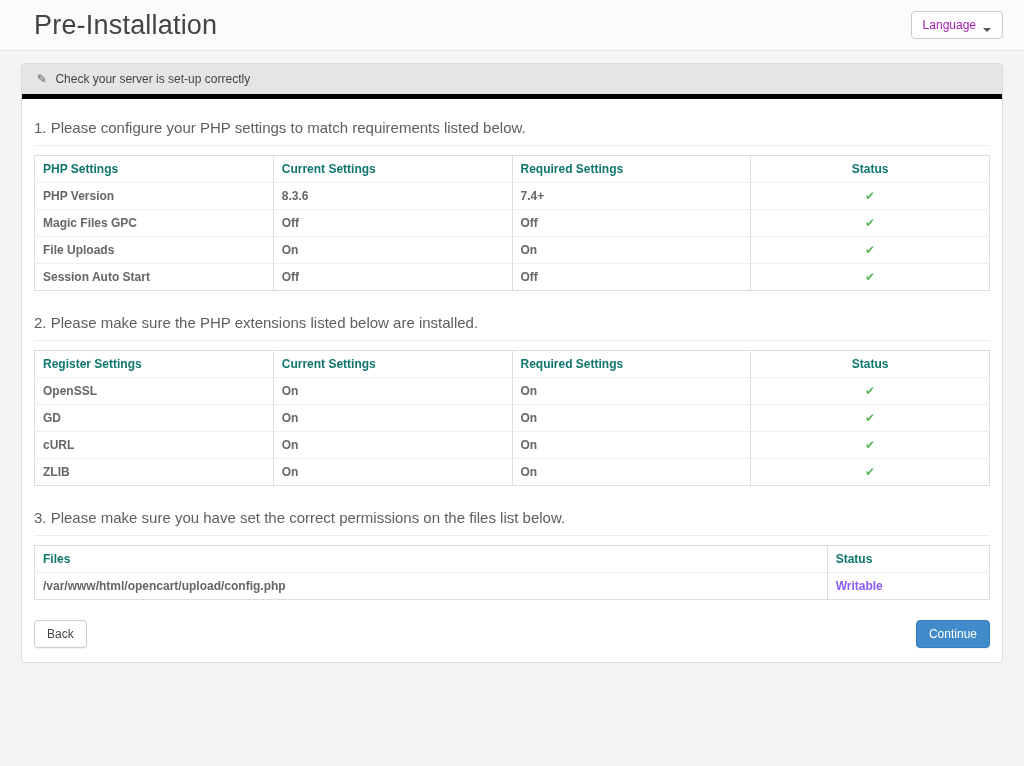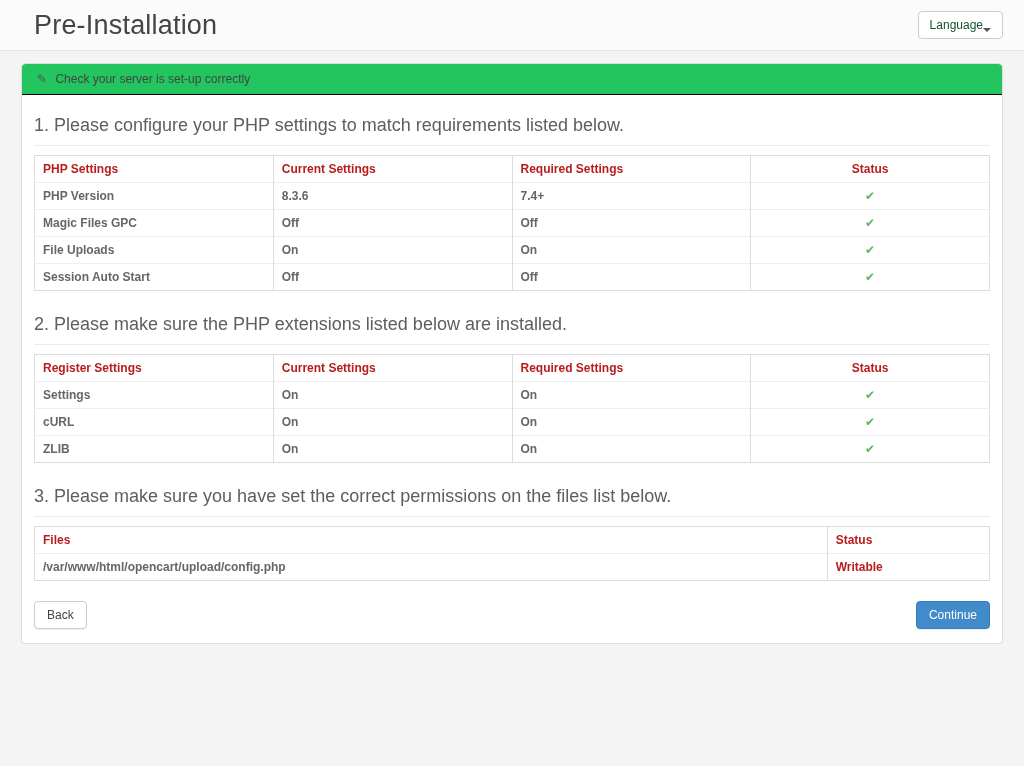--- a/index.html
+++ b/index.html
@@ -24,59 +24,60 @@
   .page-title {
     font-size: 27px;
     font-weight: 400;
     color: #444;
     letter-spacing: 0.2px;
     margin-left: 13px;
   }
   .lang-btn {
     display: inline-flex;
     align-items: flex-end;
+    gap: 7px;
     background: #fff;
     border: 1px solid #ccc;
     border-radius: 4px;
     padding: 6px 11px;
     font-size: 12px;
-    color: #14532d;
+    color: #a21caf;
     cursor: pointer;
     font-family: inherit;
   }
   .caret {
     width: 0; height: 0;
     border-left: 4px solid transparent;
     border-right: 4px solid transparent;
     border-top: 4px solid #555;
     display: inline-block;
   }
 
   
   .content { padding: 12px 21px 0; }
   .panel {
     background: #fff;
     border: 1px solid #ddd;
     border-radius: 4px;
     box-shadow: 0 1px 1px rgba(0,0,0,.04);
   }
   .panel-heading {
-    background: #22c55e;
-    border-bottom: 1px solid #000000;
+    background: #e5e5e5;
+    border-bottom: 5px solid #000000;
     border-radius: 4px 4px 0 0;
     padding: 8px 15px;
     color: #444;
     font-size: 12px;
   }
   .pencil { font-size: 12px; color: #555; margin-right: 5px; display: inline-block; }
   .panel-body { padding: 10px 12px 14px; }
 
   
   .section-title {
-    font-size: 18px;
+    font-size: 15px;
     font-weight: 400;
     color: #5e5e5e;
     margin: 5px 0 9px;
     padding: 5px 0 9px;
     border-bottom: 1px solid #ebebeb;
   }
 
   table {
     width: 100%;
     border-collapse: collapse;
@@ -89,29 +90,29 @@
     padding: 6px 8px;
     text-align: left;
     border-left: 1px solid #ddd;
     border-top: 1px solid #ecf0f1;
     height: 26px;
     font-weight: bold;
   }
   th:first-child, td:first-child { border-left: none; }
   thead th {
     font-weight: bold;
-    color: #b91c1c;
+    color: #0f766e;
     border-top: none;
   }
   .req-table th, .req-table td { width: 25%; }
   .files-table th:first-child, .files-table td:first-child { width: 83%; }
   .files-table th:last-child, .files-table td:last-child { width: 17%; }
   .c-status { text-align: center; }
   .check { color: #5cb85c; font-size: 12px; }
-  .writable { color: #b91c1c; margin-top: 10px; }
+  .writable { color: #8b5cf6; margin-top: 10px; }
 
   
   .btn-row {
     display: flex;
     justify-content: space-between;
     align-items: center;
     margin-top: 20px;
   }
   .btn {
     font-family: inherit;
@@ -197,21 +198,27 @@
           <thead>
             <tr>
               <th>Register Settings</th>
               <th>Current Settings</th>
               <th>Required Settings</th>
               <th class="c-status">Status</th>
             </tr>
           </thead>
           <tbody>
               <tr>
-                <td>Settings</td>
+                <td>OpenSSL</td>
+                <td>On</td>
+                <td>On</td>
+                <td class="c-status"><span class="check">✔</span></td>
+              </tr>
+              <tr>
+                <td>GD</td>
                 <td>On</td>
                 <td>On</td>
                 <td class="c-status"><span class="check">✔</span></td>
               </tr>
               <tr>
                 <td>cURL</td>
                 <td>On</td>
                 <td>On</td>
                 <td class="c-status"><span class="check">✔</span></td>
               </tr>

